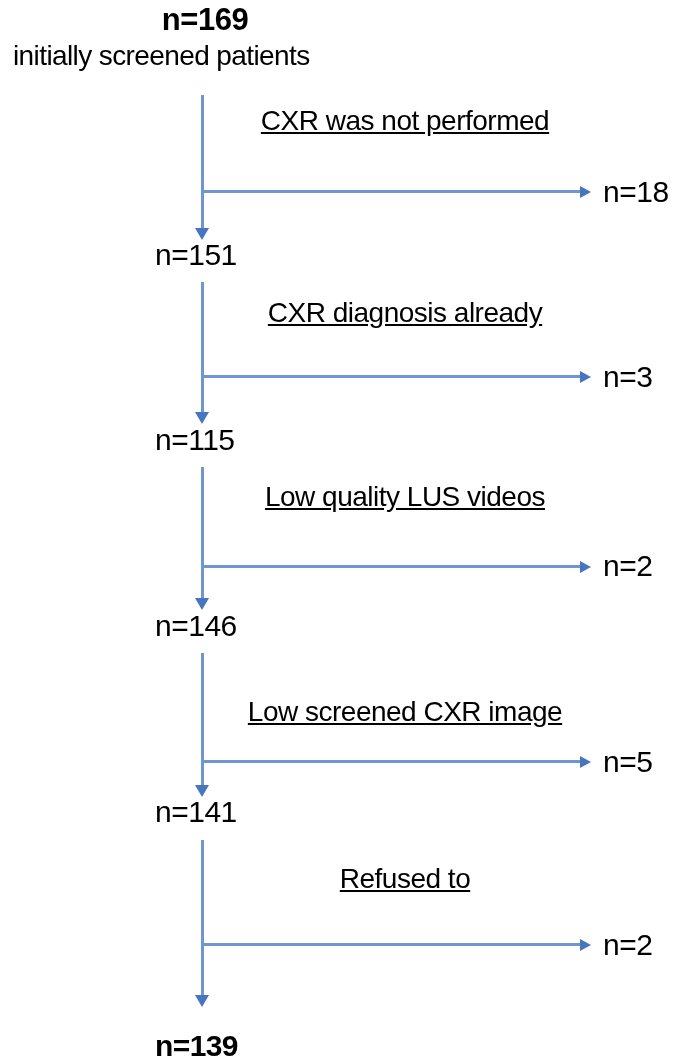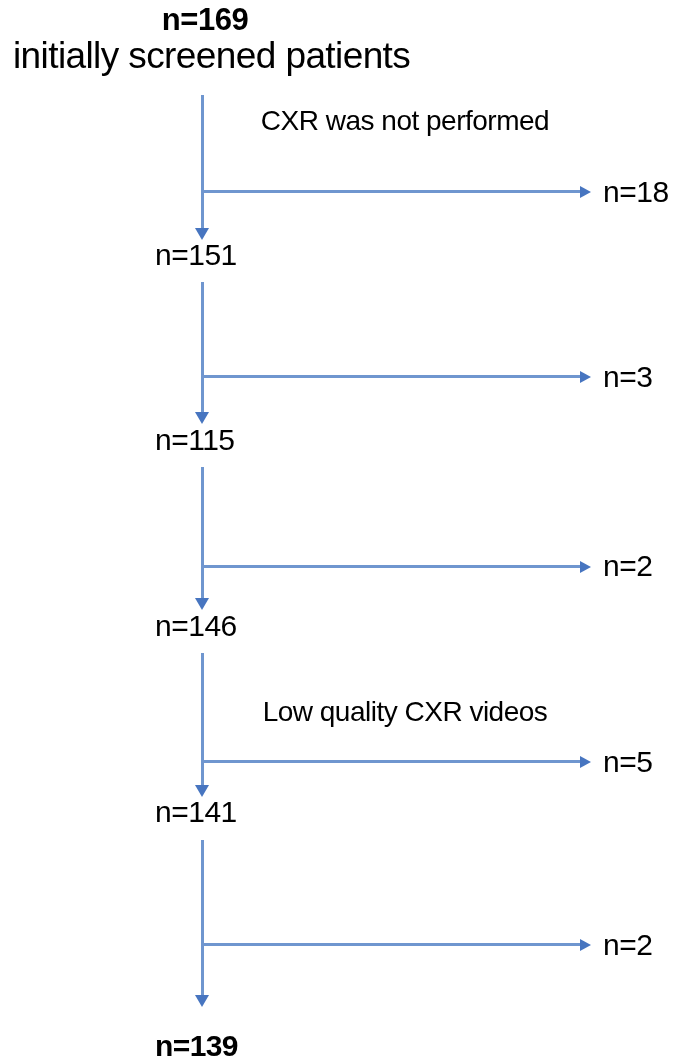--- a/index.html
+++ b/index.html
@@ -40,21 +40,21 @@
     text-align: center;
     font-size: 31px;
     font-weight: bold;
     letter-spacing: -0.5px;
     line-height: 36px;
   }
   .header-desc {
     position: absolute;
     left: 8px;
     top: 38px;
-    font-size: 37px;
+    font-size: 28px;
     font-weight: normal;
     letter-spacing: -0.6px;
     line-height: 36px;
     white-space: nowrap;
   }
 
   
   .node {
     position: absolute;
     left: 150px;
@@ -108,20 +108,21 @@
   
   .branch-label {
     position: absolute;
     left: 210px;
     width: 380px;
     text-align: center;
     font-size: 28px;
     line-height: 33px;
     letter-spacing: -0.5px;
     font-weight: normal;
+    text-decoration: underline;
   }
 
   
   .branch-count {
     position: absolute;
     left: 598px;
     font-size: 30px;
     line-height: 34px;
     letter-spacing: -0.5px;
     white-space: nowrap;
@@ -146,43 +147,46 @@
       <div class="branch-label" style="top: 104px;">
         <div>CXR was not performed</div>
       </div>
       <div class="branch-count" style="top: 175px;">n=18</div>
       <div class="node" style="top: 238px;">n=151</div>
       <div class="spine" style="left: 196px; top: 282px; height: 130px;"></div>
       <div class="arrow-down" style="left: 190px; top: 412px;"></div>
       <div class="branch-line" style="top: 375px; width: 379px;"></div>
       <div class="arrow-right" style="left: 575px; top: 371px;"></div>
       <div class="branch-label" style="top: 296px;">
+        <div>CXR diagnosis already</div>
       </div>
       <div class="branch-count" style="top: 360px;">n=3</div>
       <div class="node" style="top: 423px;">n=115</div>
       <div class="spine" style="left: 196px; top: 467px; height: 131px;"></div>
       <div class="arrow-down" style="left: 190px; top: 598px;"></div>
       <div class="branch-line" style="top: 565px; width: 379px;"></div>
       <div class="arrow-right" style="left: 575px; top: 561px;"></div>
       <div class="branch-label" style="top: 480px;">
+        <div>Low quality LUS videos</div>
       </div>
       <div class="branch-count" style="top: 549px;">n=2</div>
       <div class="node" style="top: 609px;">n=146</div>
       <div class="spine" style="left: 196px; top: 653px; height: 132px;"></div>
       <div class="arrow-down" style="left: 190px; top: 785px;"></div>
       <div class="branch-line" style="top: 760px; width: 379px;"></div>
       <div class="arrow-right" style="left: 575px; top: 756px;"></div>
       <div class="branch-label" style="top: 695px;">
-        <div>Low quality CXR videos</div>
+        <div>Low screened CXR image</div>
       </div>
       <div class="branch-count" style="top: 745px;">n=5</div>
       <div class="node" style="top: 795px; text-align: center;">n=141</div>
       <div class="spine" style="left: 196px; top: 840px; height: 155px;"></div>
       <div class="arrow-down" style="left: 190px; top: 995px;"></div>
       <div class="branch-line" style="top: 943px; width: 379px;"></div>
       <div class="arrow-right" style="left: 575px; top: 939px;"></div>
       <div class="branch-label" style="top: 862px;">
+        <div>Refused to</div>
       </div>
       <div class="branch-count" style="top: 928px;">n=2</div>
       <div class="node bold" style="top: 1006px;">n=139</div>
     </div>
 
 </div>
 
 </body></html>

